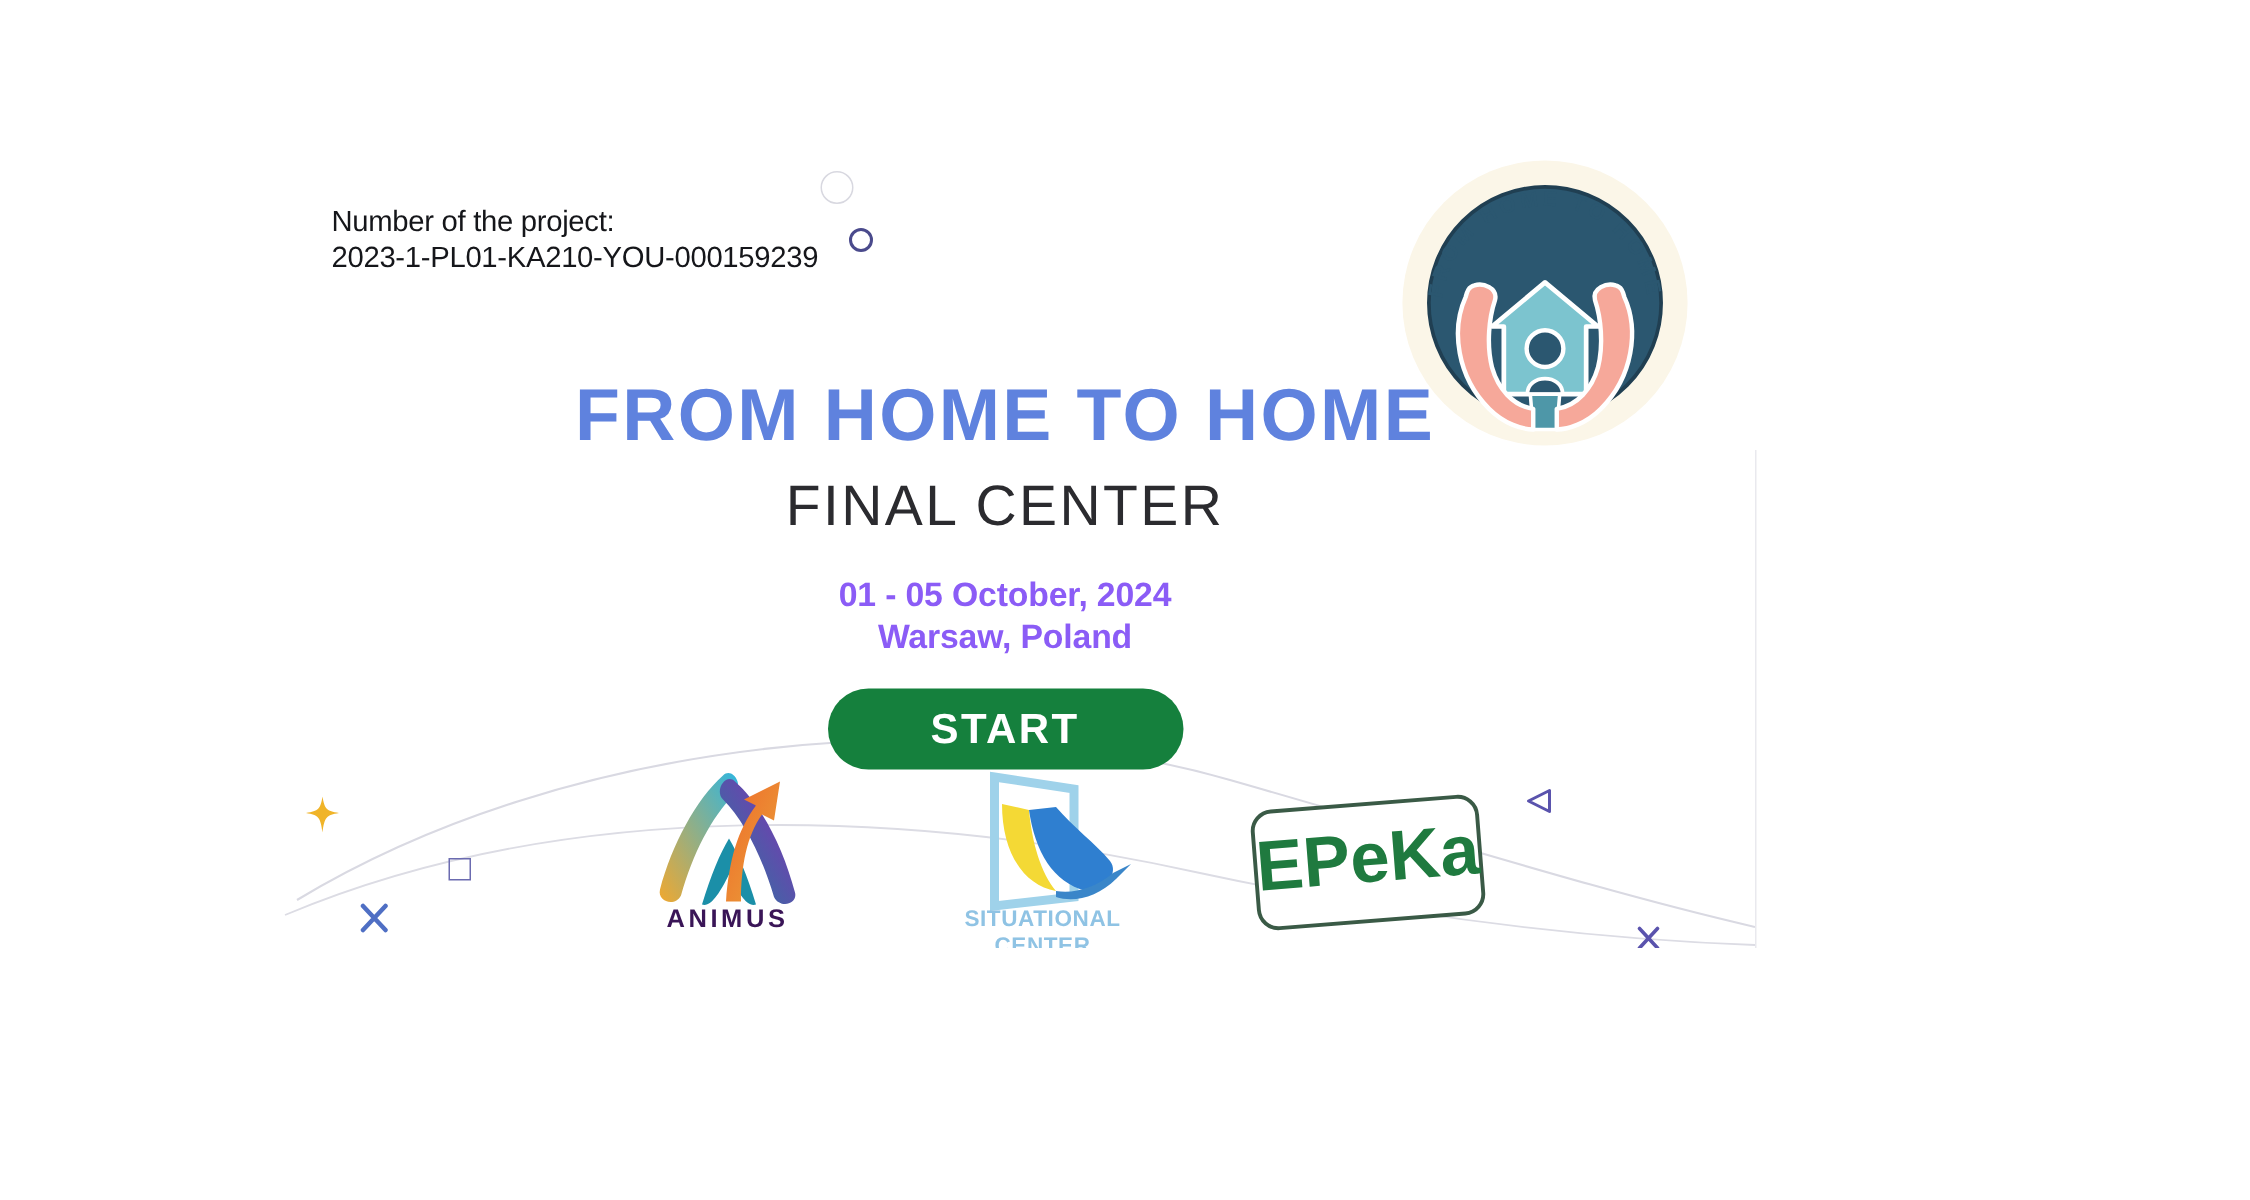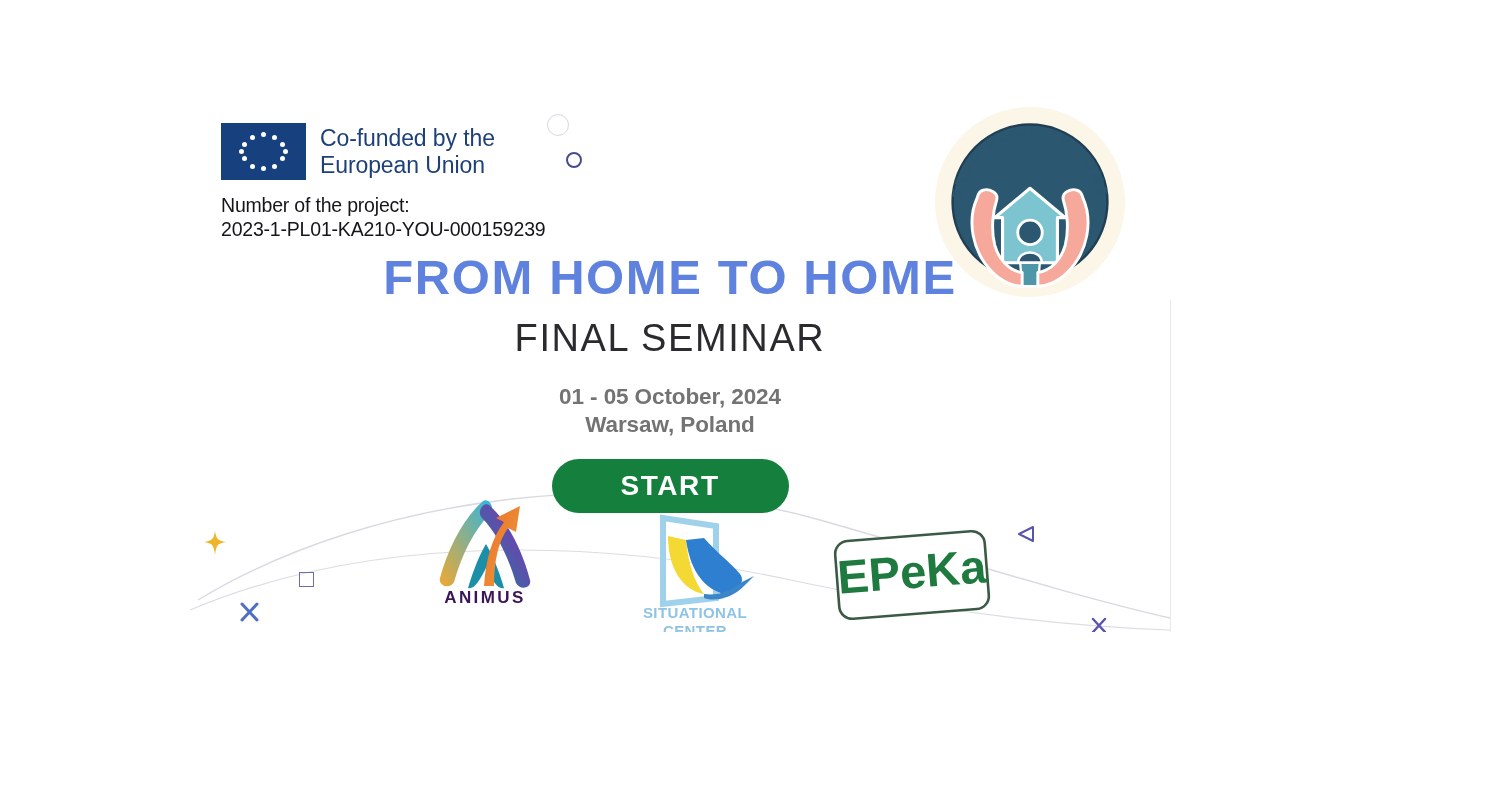--- a/index.html
+++ b/index.html
@@ -105,21 +105,21 @@
   #subtitle {
     margin: 16px 0 0 0;
     color: #2b2b2f;
     font-size: 38px;
     font-weight: 300;
     letter-spacing: 1.6px;
     line-height: 1.05;
   }
   #event-meta {
     margin-top: 24px;
-    color: #737373;
+    color: #8b5cf6;
     font-size: 22.5px;
     font-weight: 700;
     line-height: 1.24;
     letter-spacing: -0.1px;
     white-space: pre-line;
   }
   #start-button {
     margin: 20px auto 0 auto;
     display: block;
     width: 237px;
@@ -133,21 +133,21 @@
     font-weight: 700;
     letter-spacing: 1.6px;
     cursor: pointer;
     padding: 0;
   }
 
   
   .partner {
     position: absolute;
   }
-  #partner-animus { left: 424px; top: 492px; width: 122px; height: 120px; }
+  #partner-animus { left: 424px; top: 507px; width: 122px; height: 120px; }
   #partner-opendoors { left: 620px; top: 512px; width: 150px; height: 120px; }
   #partner-epeka { left: 828px; top: 524px; width: 168px; height: 104px; }
 
   .partner-caption {
     position: absolute;
     left: 0;
     width: 100%;
     text-align: center;
     font-weight: 700;
   }
@@ -192,38 +192,20 @@
 <div id="slide-surface">
 
   <svg class="deco" style="left:170px; top:450px; width:1000px; height:200px;" viewBox="0 0 1000 200" fill="none">
     <path d="M28 150 C 210 40, 470 18, 650 70 C 790 110, 900 145, 1000 168" stroke="#d9d9e2" stroke-width="1.4" fill="none"></path>
   </svg>
   <svg class="deco" style="left:180px; top:490px; width:990px; height:160px;" viewBox="0 0 990 160" fill="none">
     <path d="M10 120 C 200 40, 430 50, 620 92 C 760 122, 880 136, 990 140" stroke="#dcdce4" stroke-width="1.2" fill="none"></path>
   </svg>
 
   <div id="eu-block">
-    <div id="eu-logo-row">
-      <div id="eu-flag">
-        <span class="star" style="left:40px; top:9px;"></span>
-        <span class="star" style="left:51px; top:11.5px;"></span>
-        <span class="star" style="left:59px; top:19px;"></span>
-        <span class="star" style="left:62px; top:26px;"></span>
-        <span class="star" style="left:59px; top:33px;"></span>
-        <span class="star" style="left:51px; top:40.5px;"></span>
-        <span class="star" style="left:40px; top:43px;"></span>
-        <span class="star" style="left:29px; top:40.5px;"></span>
-        <span class="star" style="left:21px; top:33px;"></span>
-        <span class="star" style="left:18px; top:26px;"></span>
-        <span class="star" style="left:21px; top:19px;"></span>
-        <span class="star" style="left:29px; top:11.5px;"></span>
-      </div>
-      <div id="eu-text">Co-funded by the
-European Union</div>
-    </div>
     <div id="project-number">Number of the project:
 2023-1-PL01-KA210-YOU-000159239</div>
   </div>
 
   <svg id="emblem" viewBox="0 0 200 200">
     <defs>
       <path id="arcpath" d="M 30 104 A 70 70 0 0 1 170 104" fill="none"></path>
     </defs>
     <circle cx="100" cy="100" r="97" fill="#fbf6e8"></circle>
     <circle cx="100" cy="100" r="79" fill="#2b5770" stroke="#203f52" stroke-width="2.5"></circle>
@@ -242,21 +224,21 @@
              L 92 172 C 78 170, 68 158, 64 144 C 60 128, 62 110, 66 98
              C 68 90, 58 86, 52 88 C 48 89, 47 92, 46 96 Z" fill="#f6a89a" stroke="#ffffff" stroke-width="3" stroke-linejoin="round"></path>
 
     <path d="M154 96 C 164 118, 160 150, 138 172 C 128 182, 116 186, 108 186
              L 108 172 C 122 170, 132 158, 136 144 C 140 128, 138 110, 134 98
              C 132 90, 142 86, 148 88 C 152 89, 153 92, 154 96 Z" fill="#f6a89a" stroke="#ffffff" stroke-width="3" stroke-linejoin="round"></path>
   </svg>
 
   <div id="headline">
     <h1 id="main-title">FROM HOME TO HOME</h1>
-    <div id="subtitle">FINAL SEMINAR</div>
+    <div id="subtitle">FINAL CENTER</div>
     <div id="event-meta">01 - 05 October, 2024
 Warsaw, Poland</div>
     <button id="start-button">START</button>
   </div>
 
   <div class="deco" id="deco-circle-large"></div>
   <div class="deco" id="deco-circle-small"></div>
   <div class="deco" id="deco-square"></div>
 
   <svg class="deco" style="left:204px; top:531px; width:22px; height:24px;" viewBox="0 0 22 24">

